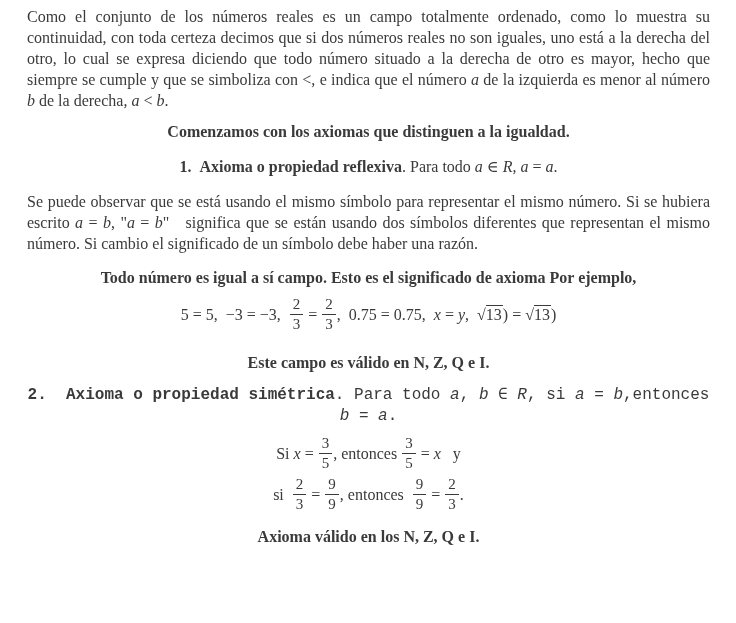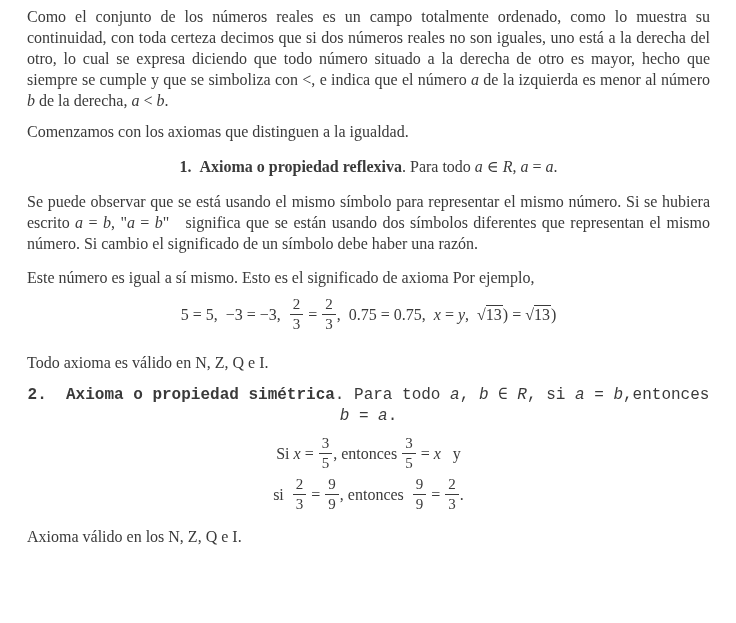--- a/index.html
+++ b/index.html
@@ -14,21 +14,21 @@
     font-family: "Liberation Serif", "DejaVu Serif", serif;
     color: #3a3a3a;
     font-size: 16px;
     padding: 6px 26px 0 27px;
   }
   .para {
     margin: 0;
     line-height: 21px;
     text-align: justify;
   }
-  .single { text-align: left; }
+  .single { text-align: center; font-weight: bold; }
   .axiom-line { text-align: center; }
   .math-line {
     text-align: center;
     line-height: 1;
     padding: 2px 0;
   }
   .it { font-style: italic; }
   .bd { font-weight: bold; }
   .frac {
     display: inline-block;
@@ -68,25 +68,25 @@
 <div class="page">
 
   <p class="para"><span>Como el conjunto de los números reales es un campo totalmente ordenado, como lo muestra su continuidad, con toda certeza decimos que si dos números reales no son iguales, uno está a la derecha del otro, lo cual se expresa diciendo que todo número situado a la derecha de otro es mayor, hecho que siempre se cumple y que se simboliza con &lt;, e indica que el número </span><span class="it">a</span><span> de la izquierda es menor al número </span><span class="it">b</span><span> de la derecha, </span><span class="it">a</span><span> &lt; </span><span class="it">b</span><span>.</span></p>
 
   <p class="para single mt10">Comenzamos con los axiomas que distinguen a la igualdad.</p>
 
   <p class="para axiom-line mt14"><span class="bd">1.&nbsp;&nbsp;Axioma o propiedad reflexiva</span><span>. Para todo </span><span class="it">a</span><span> ∈ </span><span class="it">R</span><span>, </span><span class="it">a</span><span> = </span><span class="it">a</span><span>.</span></p>
 
   <p class="para mt14"><span>Se puede observar que se está usando el mismo símbolo para representar el mismo número. Si se hubiera escrito </span><span class="it">a</span><span> = </span><span class="it">b</span><span>, "</span><span class="it">a</span><span> = </span><span class="it">b</span><span>"&nbsp;&nbsp;&nbsp;significa que se están usando dos símbolos diferentes que representan el mismo número. Si cambio el significado de un símbolo debe haber una razón.</span></p>
 
-  <p class="para single mt13">Este número es igual a sí mismo. Esto es el significado de axioma Por ejemplo,</p>
+  <p class="para single mt13">Todo número es igual a sí campo. Esto es el significado de axioma Por ejemplo,</p>
 
   <div class="math-line mt8"><span>5 = 5,&nbsp;&nbsp;−3 = −3,&nbsp;&nbsp;</span><span class="frac"><span class="num">2</span><span class="den">3</span></span><span> = </span><span class="frac"><span class="num">2</span><span class="den">3</span></span><span>,&nbsp;&nbsp;0.75 = 0.75,&nbsp;&nbsp;</span><span class="it">x</span><span> = </span><span class="it">y</span><span>,&nbsp;&nbsp;</span><span class="sqrt"><span class="radical">√</span><span class="radicand">13</span></span><span>) = </span><span class="sqrt"><span class="radical">√</span><span class="radicand">13</span></span><span>)</span></div>
 
-  <p class="para single mt14">Todo axioma es válido en N, Z, Q e I.</p>
+  <p class="para single mt14">Este campo es válido en N, Z, Q e I.</p>
 
   <p class="para axiom-line mt12"><span class="bd">2.&nbsp;&nbsp;Axioma o propiedad simétrica</span><span>. Para todo </span><span class="it">a</span><span>, </span><span class="it">b</span><span> ∈ </span><span class="it">R</span><span>, si </span><span class="it">a</span><span> = </span><span class="it">b</span><span>,entonces </span><span class="it">b</span><span> = </span><span class="it">a</span><span>.</span></p>
 
 
   <div class="math-line mt8"><span>Si </span><span class="it">x</span><span> = </span><span class="frac"><span class="num">3</span><span class="den">5</span></span><span>, entonces </span><span class="frac"><span class="num">3</span><span class="den">5</span></span><span> = </span><span class="it">x</span><span>&nbsp;&nbsp;&nbsp;y</span></div>
 
   <div class="math-line"><span>si&nbsp; </span><span class="frac"><span class="num">2</span><span class="den">3</span></span><span> = </span><span class="frac"><span class="num">9</span><span class="den">9</span></span><span>, entonces&nbsp; </span><span class="frac"><span class="num">9</span><span class="den">9</span></span><span> = </span><span class="frac"><span class="num">2</span><span class="den">3</span></span><span>.</span></div>
 
   <p class="para single mt8">Axioma válido en los N, Z, Q e I.</p>
 

